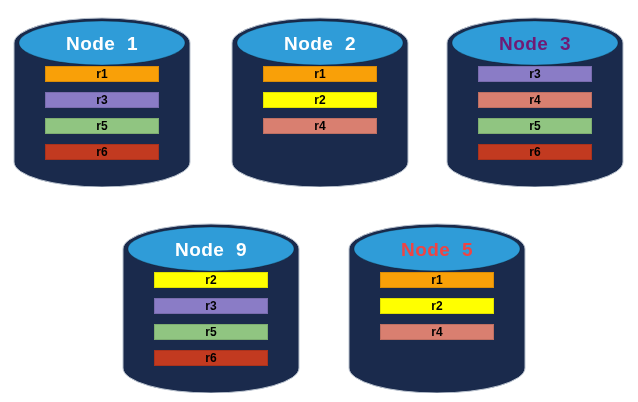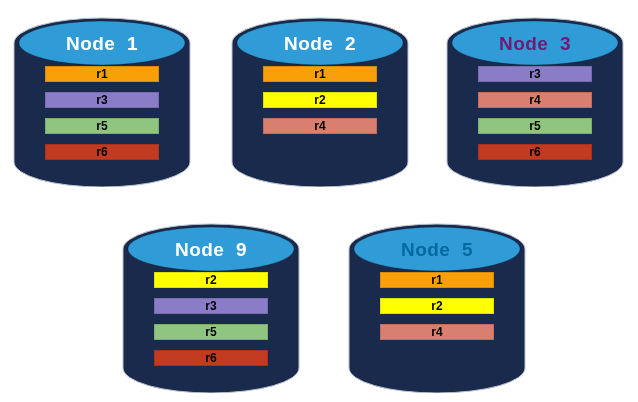--- a/index.html
+++ b/index.html
@@ -98,18 +98,18 @@
       <div class="bar" style="top: 57px; background: rgb(255, 255, 0); color: rgb(0, 0, 0);">r2</div>
       <div class="bar" style="top: 83px; background: rgb(138, 124, 198); color: rgb(0, 0, 0);">r3</div>
       <div class="bar" style="top: 109px; background: rgb(144, 197, 129); color: rgb(0, 0, 0);">r5</div>
       <div class="bar" style="top: 135px; background: rgb(194, 58, 32); color: rgb(0, 0, 0);">r6</div>
     </div>
     <div class="node" style="left: 348px; top: 215px;">
       <svg class="cyl" width="178" height="178" viewBox="0 0 178 178">
         <path d="M 1 34 A 88 25 0 0 1 177 34 L 177 153 A 88 25 0 0 1 1 153 Z" fill="#1A2A4C" stroke="#B9C2CE" stroke-width="1"></path>
         <ellipse cx="89" cy="34" rx="83" ry="22" fill="#2F9CD8" stroke="rgba(0,0,0,0.25)" stroke-width="1"></ellipse>
       </svg>
-      <div class="node-title" style="color: #0369a1;">Node  5</div>
+      <div class="node-title" style="color: #ef4444;">Node  5</div>
       <div class="bar" style="top: 57px; background: rgb(249, 160, 8); color: rgb(0, 0, 0);">r1</div>
       <div class="bar" style="top: 83px; background: rgb(255, 255, 0); color: rgb(0, 0, 0);">r2</div>
       <div class="bar" style="top: 109px; background: rgb(217, 127, 112); color: rgb(0, 0, 0);">r4</div>
     </div>
   </div>
 
 </body></html>

